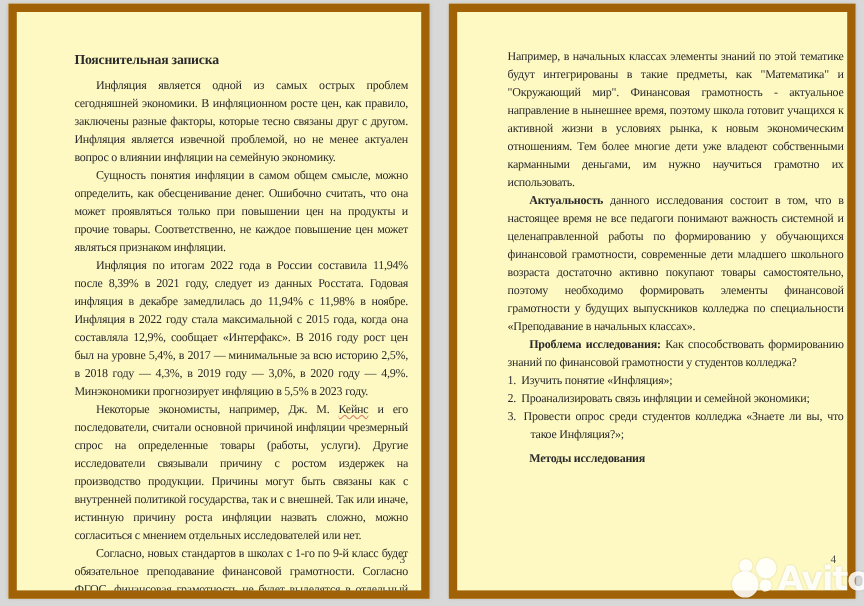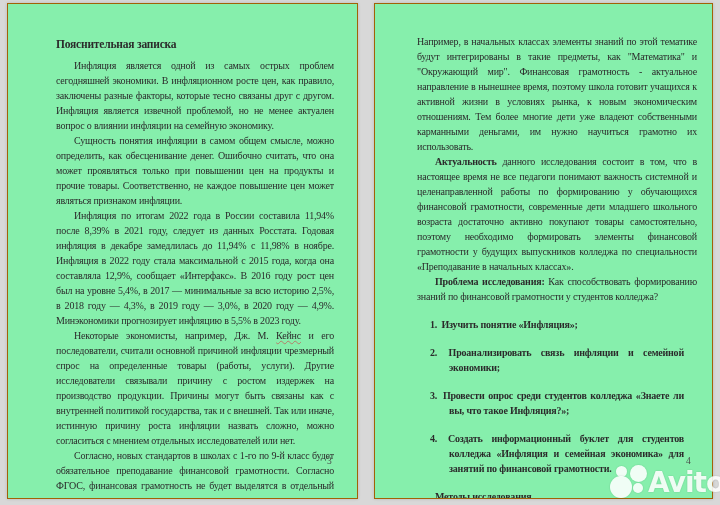--- a/index.html
+++ b/index.html
@@ -5,22 +5,22 @@
   html,body{margin:0;padding:0}
   body{
     width:720px;height:505px;
     background:#d8d8d8;
     position:relative;
     overflow:hidden;
     font-family:"Liberation Serif","DejaVu Serif",serif;
   }
   .page{
     position:absolute;top:3px;height:496px;
-    background:#86efac;
-    border:1px solid #a16207;
+    background:#fef9c3;
+    border:7px solid #a16207;
     box-sizing:border-box;
     box-shadow:0 0 3px rgba(0,0,0,.15);
     overflow:hidden;
   }
   .page-left{left:7px;width:351px}
   .page-right{left:374px;width:339px}
   .content{
     position:absolute;
     color:#2b2b2b;
     font-size:10px;
@@ -32,21 +32,21 @@
   .page-right .content{left:42px;top:30px;width:280px}
   .doc-title{
     font-size:11.5px;font-weight:bold;margin:0 0 6px 0;text-align:left;
   }
   p{margin:0;text-indent:18px}
   p.noindent{text-indent:0}
   .lead{font-weight:bold}
   .sub-heading{font-weight:bold;text-indent:18px;margin:0}
   .sub-heading.spaced{margin-top:5px}
   .li{
-    padding-left:19px;text-indent:-19px;margin:13px;text-align:justify;font-weight:bold;
+    padding-left:19px;text-indent:-19px;margin:0;text-align:justify;
   }
   .li .num{margin-right:2px}
   .spellcheck{
     text-decoration:underline;
     text-decoration-style:wavy;
     text-decoration-color:rgba(201,74,74,0.65);
     text-decoration-thickness:1px;
   }
   .pagenum{
     position:absolute;
@@ -94,21 +94,20 @@
 
 <div class="page page-right">
   <div class="content">
     <p class="noindent">Например, в начальных классах элементы знаний по этой тематике будут интегрированы в такие предметы, как "Математика" и "Окружающий мир". Финансовая грамотность - актуальное направление в нынешнее время, поэтому школа готовит учащихся к активной жизни в условиях рынка, к новым экономическим отношениям. Тем более многие дети уже владеют собственными карманными деньгами, им нужно научиться грамотно их использовать.</p>
     <p><span class="lead">Актуальность</span><span> данного исследования состоит в том, что в настоящее время не все педагоги понимают важность системной и целенаправленной работы по формированию у обучающихся финансовой грамотности, современные дети младшего школьного возраста достаточно активно покупают товары самостоятельно, поэтому необходимо формировать элементы финансовой грамотности у будущих выпускников колледжа по специальности «Преподавание в начальных классах».</span></p>
     <p><span class="lead">Проблема исследования:</span><span> Как способствовать формированию знаний по финансовой грамотности у студентов колледжа?</span></p>
     <div>
       <div class="li"><span class="num">1.</span> <span>Изучить понятие «Инфляция»;</span></div>
       <div class="li"><span class="num">2.</span> <span>Проанализировать связь инфляции и семейной экономики;</span></div>
       <div class="li"><span class="num">3.</span> <span>Провести опрос среди студентов колледжа «Знаете ли вы, что такое Инфляция?»;</span></div>
-      <div class="li"><span class="num">4.</span> <span>Создать информационный буклет для студентов колледжа «Инфляция и семейная экономика» для занятий по финансовой грамотности.</span></div>
     </div>
     <p class="sub-heading spaced">Методы исследования</p>
   </div>
   <div class="pagenum">4</div>
 </div>
 
 <div class="watermark">
   <div>
     <div class="wm-circle wm-c1"></div>
     <div class="wm-circle wm-c2"></div>

